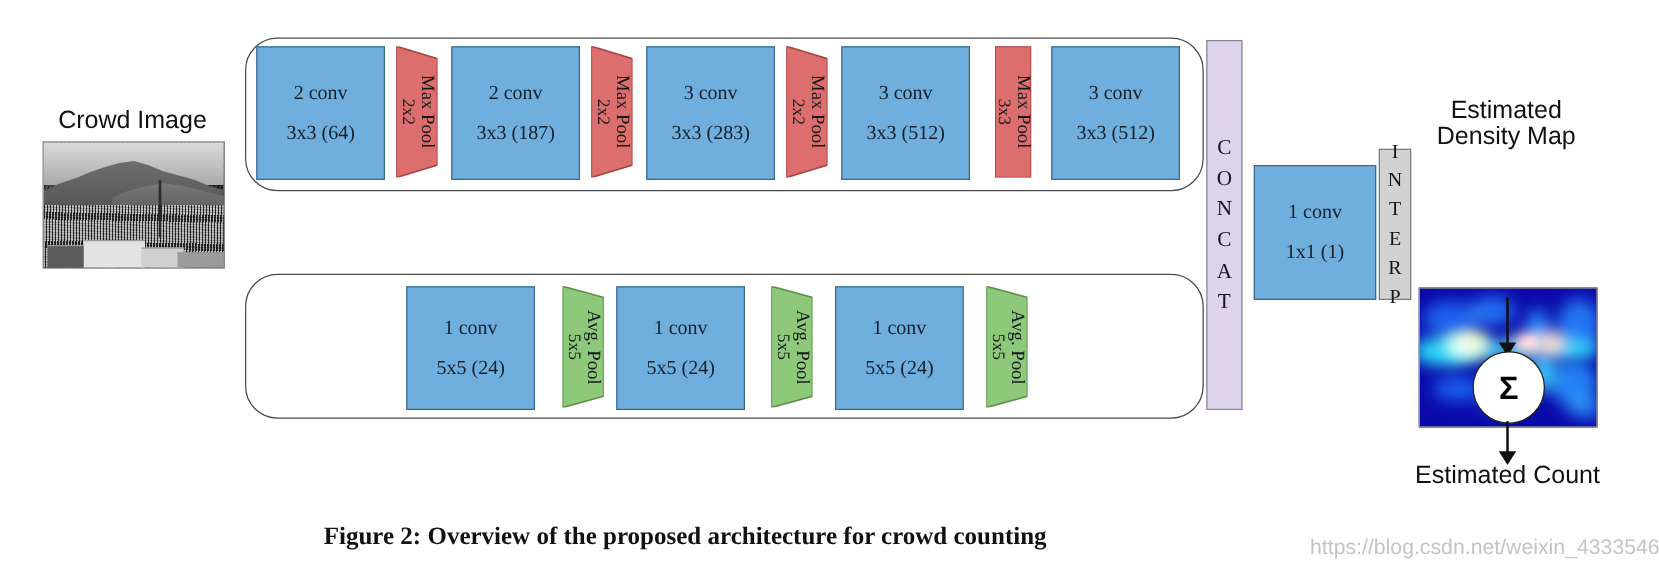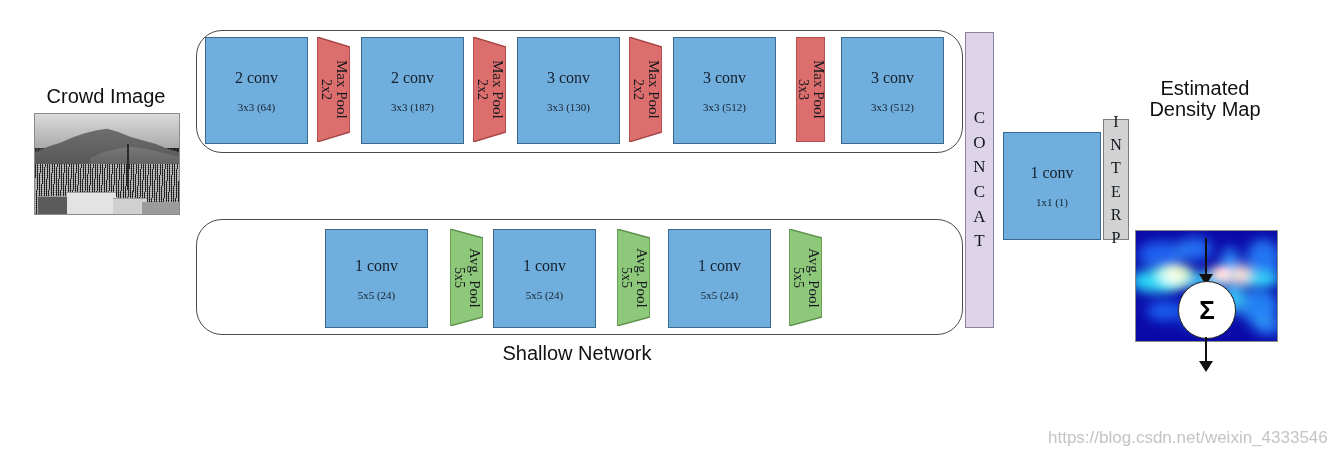--- a/index.html
+++ b/index.html
@@ -15,21 +15,21 @@
             text-align:center;line-height:21px;white-space:pre-line;}
 
   
   .group{border:1.6px solid #4a4a4a;border-radius:26px;background:#ffffff;}
 
   
   .conv{background:#70aedd;border:1.3px solid #3b6a90;
         display:flex;flex-direction:column;align-items:center;
         justify-content:center;gap:14px;
         font-family:"Liberation Serif",serif;font-size:16px;color:#15202b;}
-  .conv .l2{font-size:11px;}
+  .conv .l2{font-size:16px;}
 
   
   .pool{position:absolute;}
   .pool .shape{position:absolute;left:0;top:0;width:100%;height:100%;}
   .pool .txt{position:absolute;left:0;top:0;width:100%;height:100%;
              display:flex;align-items:center;justify-content:center;gap:1px;}
   .vtext{writing-mode:vertical-rl;text-orientation:mixed;
          font-family:"Liberation Serif",serif;font-size:15px;color:#14181d;
          white-space:nowrap;line-height:1;}
   .vtext.small{font-size:14px;}
@@ -142,21 +142,21 @@
       <polygon points="0,0 33,10 33,95 0,105" fill="#dd6e6e" stroke="#a74444" stroke-width="1.4"></polygon>
     </svg>
     <div class="txt">
       <span class="vtext small">2x2</span>
       <span class="vtext">Max Pool</span>
     </div>
   </div>
 
   <div class="abs conv" style="left:517px;top:37px;width:101px;height:105px;">
     <div>3 conv</div>
-    <div class="l2">3x3 (130)</div>
+    <div class="l2">3x3 (283)</div>
   </div>
 
   <div class="pool" style="left:629px;top:37px;width:33px;height:105px;">
     <svg class="shape" viewBox="0 0 33 105" preserveAspectRatio="none">
       <polygon points="0,0 33,10 33,95 0,105" fill="#dd6e6e" stroke="#a74444" stroke-width="1.4"></polygon>
     </svg>
     <div class="txt">
       <span class="vtext small">2x2</span>
       <span class="vtext">Max Pool</span>
     </div>
@@ -176,21 +176,20 @@
       <span class="vtext">Max Pool</span>
     </div>
   </div>
 
   <div class="abs conv" style="left:841px;top:37px;width:101px;height:105px;">
     <div>3 conv</div>
     <div class="l2">3x3 (512)</div>
   </div>
 
   <div class="abs group" id="shallow-group" style="left:196px;top:219px;width:765px;height:114px;"></div>
-  <div class="abs lbl-sans" id="shallow-label" style="left:455px;top:343px;width:244px;">Shallow Network</div>
 
   <div class="abs conv" style="left:325px;top:229px;width:101px;height:97px;">
     <div>1 conv</div>
     <div class="l2">5x5 (24)</div>
   </div>
 
   <div class="pool" style="left:450px;top:229px;width:33px;height:97px;">
     <svg class="shape" viewBox="0 0 33 97" preserveAspectRatio="none">
       <polygon points="0,0 33,9 33,88 0,97" fill="#8ec87a" stroke="#5d9049" stroke-width="1.4"></polygon>
     </svg>
@@ -279,17 +278,19 @@
   <div class="aline" style="left:1205px;top:238px;width:2px;height:38px;"></div>
   <div class="ahead" style="left:1199px;top:274px;"></div>
 
   <div id="sigma-circle" style="left:1178px;top:281px;width:56px;height:56px;">
     <span>Σ</span>
   </div>
 
   <div class="aline" style="left:1205px;top:337px;width:2px;height:27px;"></div>
   <div class="ahead" style="left:1199px;top:361px;"></div>
 
-
+  <div class="abs lbl-sans" id="count-label" style="left:1122px;top:370px;width:168px;">Estimated Count</div>
+
+  <div id="figure-caption" style="left:259px;top:418px;">Figure 2: Overview of the proposed architecture for crowd counting</div>
 
   <div id="watermark" style="left:1048px;top:428px;">https://blog.csdn.net/weixin_43335465</div>
 
 </div>
 
 </body></html>

